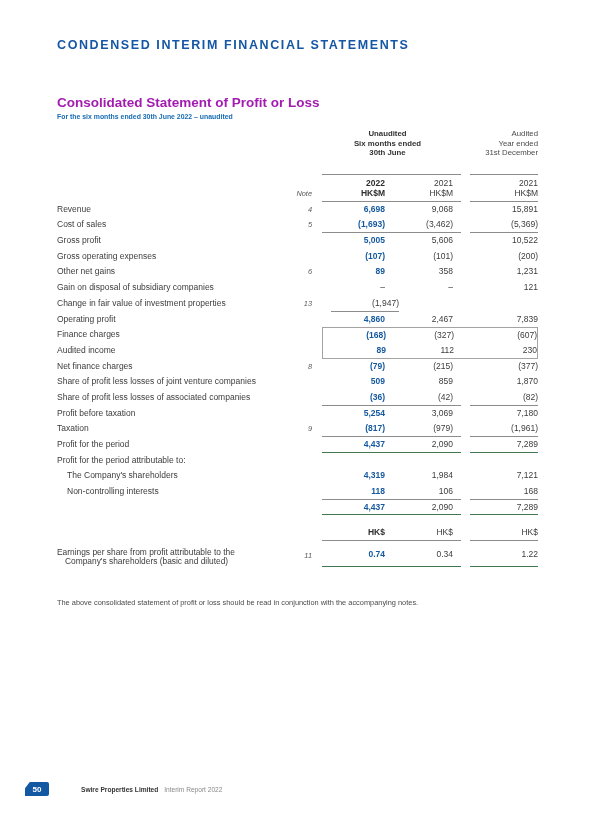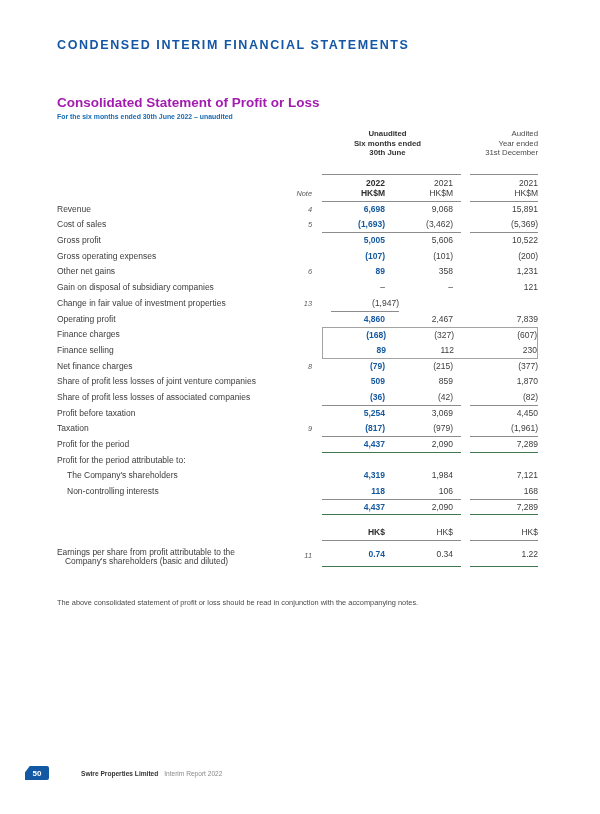--- a/index.html
+++ b/index.html
@@ -63,21 +63,21 @@
   
   .eps { height:auto; align-items:flex-end; margin-top:6px; }
   .eps .ga, .eps .gbx { padding-bottom:3px; }
   .eps .note { padding-bottom:3px; }
   .eps-label { line-height:9.8px; font-size:8.4px; }
   .el1, .el2 { display:block; }
   .el2 { padding-left:8px; }
 
   .footnote { margin-top:31px; font-size:7.4px; color:#4a4a4a; }
 
-  .page-footer { position:absolute; left:25px; top:766px; display:flex; align-items:center; }
+  .page-footer { position:absolute; left:25px; top:782px; display:flex; align-items:center; }
   .page-badge {
     width:24px; height:14px; background:#1358a2; color:#ffffff;
     font-size:8px; font-weight:bold; text-align:center; line-height:15px;
     clip-path:polygon(20% 0, 100% 0, 100% 100%, 0 100%, 0 45%);
     border-radius:0 2px 2px 0;
   }
   .footer-text { margin-left:32px; font-size:6.6px; }
   .footer-company { font-weight:bold; color:#333333; }
   .footer-report { color:#8a8a8a; margin-left:4px; }
 </style>
@@ -221,21 +221,21 @@
           <div class="note"></div>
           <div class="nums">
             <div class="ga">
               <span class="v1">(168)</span>
               <span class="v2">(327)</span>
             </div>
             <div class="gbx">(607)</div>
           </div>
         </div>
         <div class="row boxbottom">
-          <div class="label">Finance selling</div>
+          <div class="label">Audited income</div>
           <div class="note"></div>
           <div class="nums">
             <div class="ga">
               <span class="v1">89</span>
               <span class="v2">112</span>
             </div>
             <div class="gbx">230</div>
           </div>
         </div>
         <div class="row ">
@@ -272,21 +272,21 @@
           </div>
         </div>
         <div class="row ">
           <div class="label">Profit before taxation</div>
           <div class="note"></div>
           <div class="nums">
             <div class="ga">
               <span class="v1">5,254</span>
               <span class="v2">3,069</span>
             </div>
-            <div class="gbx">4,450</div>
+            <div class="gbx">7,180</div>
           </div>
         </div>
         <div class="row rb">
           <div class="label">Taxation</div>
           <div class="note">9</div>
           <div class="nums">
             <div class="ga">
               <span class="v1">(817)</span>
               <span class="v2">(979)</span>
             </div>

